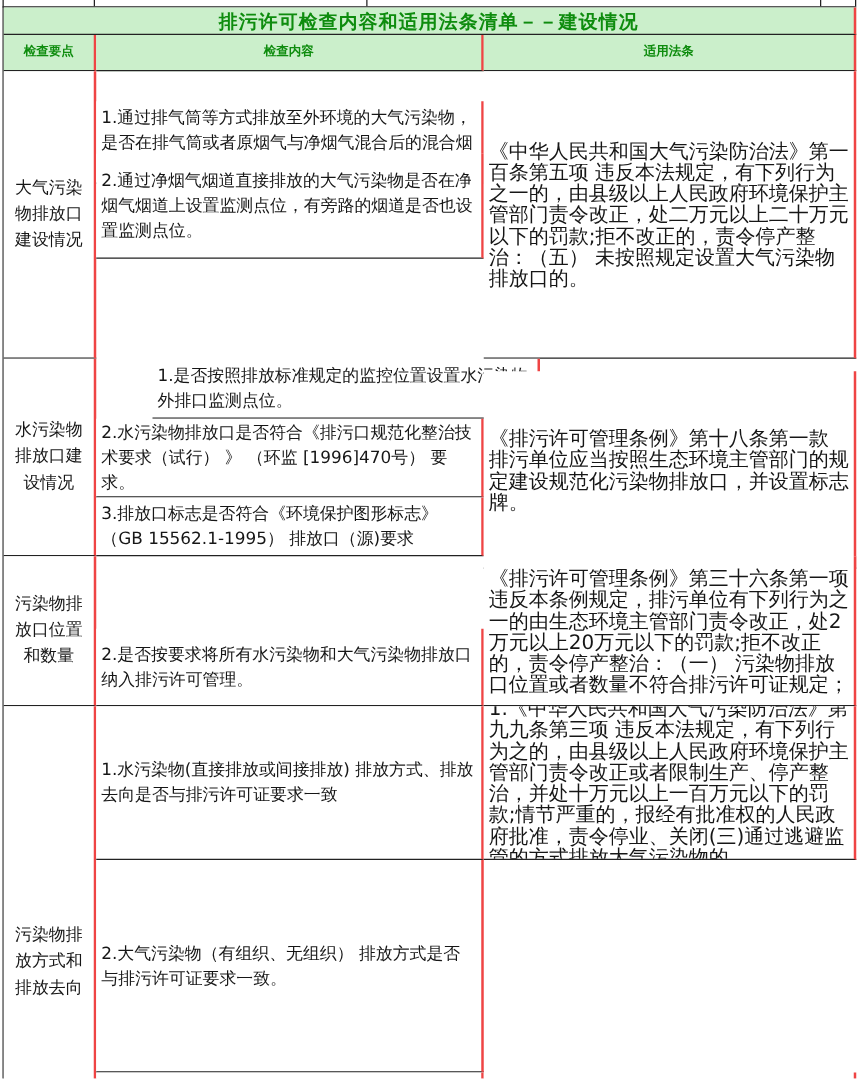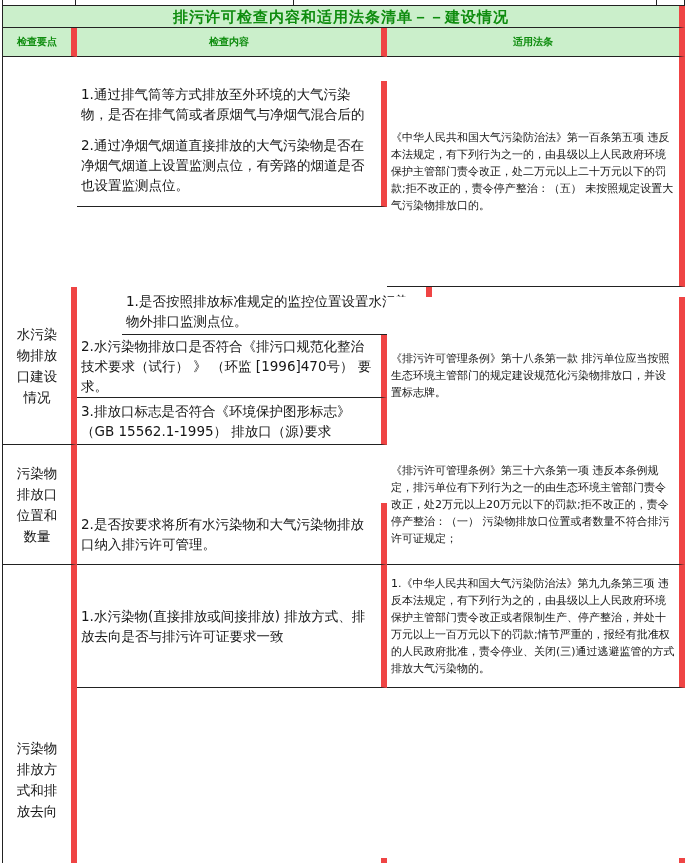--- a/index.html
+++ b/index.html
@@ -1,30 +1,30 @@
 <!DOCTYPE html>
 <html><head>
 <meta charset="utf-8">
 <style>
   html,body{margin:0;padding:0;background:#ffffff;}
   #page{position:relative;width:687px;height:863px;background:#ffffff;overflow:hidden;
         font-family:"DejaVu Sans",sans-serif;color:#161616;}
   .hline{position:absolute;background:#222;height:1px;}
   .vline{position:absolute;background:#222;width:1px;}
   .cell{position:absolute;box-sizing:border-box;background:#ffffff;
-        border-right:6px solid #ef4444;border-bottom:1px solid #222;
+        border-right:2px solid #ef4444;border-bottom:1px solid #222;
         display:flex;align-items:center;overflow:hidden;
         font-size:13.5px;line-height:20px;color:#161616;}
   .green{background:#cbefcb;color:#0e8c0e;font-weight:bold;justify-content:center;text-align:center;}
   .title{font-size:15px;letter-spacing:1px;}
   .hdr{font-size:10px;}
   .point{justify-content:center;text-align:center;line-height:21px;padding:0 9px;}
   .point-low{display:block;padding-top:173px;}
   .mid{padding:1px 4px 1px 4px;}
-  .law{line-height:17px;font-size:11px;padding:1px 3px 1px 4px;}
+  .law{line-height:17px;font-size:16px;padding:1px 3px 1px 4px;}
   .nobot{border-bottom:none;}
   
   .c-title{left:3px;top:6px;width:682px;height:22px;}
   .c-h1{left:3px;top:28px;width:74px;height:29px;}
   .c-h2{left:77px;top:28px;width:310px;height:29px;}
   .c-h3{left:387px;top:28px;width:298px;height:29px;}
   .c-l1{left:3px;top:57px;width:74px;height:230px;}
   .c-m1a{left:77px;top:57px;width:310px;height:66px;margin-top:24px;}
   .c-m1b{left:77px;top:123px;width:310px;height:84px;}
   .c-m1c{left:77px;top:207px;width:310px;height:80px;}
@@ -59,33 +59,35 @@
 
   <div class="hline" style="left:2px;top:5px;width:683px;"></div>
   <div class="vline" style="left:2px;top:5px;height:858px;"></div>
 
   <div class="cell green title c-title">排污许可检查内容和适用法条清单－－建设情况</div>
 
   <div class="cell green hdr c-h1">检查要点</div>
   <div class="cell green hdr c-h2">检查内容</div>
   <div class="cell green hdr c-h3">适用法条</div>
 
+  <div class="cell point c-l1">大气污染物排放口建设情况</div>
   <div class="cell mid c-m1a">1.通过排气筒等方式排放至外环境的大气污染物，是否在排气筒或者原烟气与净烟气混合后的混合烟道上设置大气污染物外排口监测点位。</div>
   <div class="cell mid c-m1b">2.通过净烟气烟道直接排放的大气污染物是否在净烟气烟道上设置监测点位，有旁路的烟道是否也设置监测点位。</div>
   <div class="cell law c-r1">《中华人民共和国大气污染防治法》第一百条第五项  违反本法规定，有下列行为之一的，由县级以上人民政府环境保护主管部门责令改正，处二万元以上二十万元以下的罚款;拒不改正的，责令停产整治：（五） 未按照规定设置大气污染物排放口的。</div>
 
   <div class="cell point c-l2">水污染物排放口建设情况</div>
   <div class="cell mid c-m2a">1.是否按照排放标准规定的监控位置设置水污染物外排口监测点位。</div>
   <div class="cell mid c-m2b">2.水污染物排放口是否符合《排污口规范化整治技术要求（试行） 》 （环监 [1996]470号） 要求。</div>
   <div class="cell mid c-m2c">3.排放口标志是否符合《环境保护图形标志》（GB 15562.1-1995） 排放口（源)要求</div>
   <div class="cell law c-r2">《排污许可管理条例》第十八条第一款  排污单位应当按照生态环境主管部门的规定建设规范化污染物排放口，并设置标志牌。</div>
 
   <div class="cell point c-l3">污染物排放口位置和数量</div>
   <div class="cell mid c-m3b">2.是否按要求将所有水污染物和大气污染物排放口纳入排污许可管理。</div>
   <div class="cell law c-r3">《排污许可管理条例》第三十六条第一项  违反本条例规定，排污单位有下列行为之一的由生态环境主管部门责令改正，处2万元以上20万元以下的罚款;拒不改正的，责令停产整治：（一） 污染物排放口位置或者数量不符合排污许可证规定；</div>
 
   <div class="cell point point-low nobot c-l4">污染物排放方式和排放去向</div>
   <div class="cell mid c-m4a">1.水污染物(直接排放或间接排放) 排放方式、排放去向是否与排污许可证要求一致</div>
+  <div class="cell mid c-m4b">2.大气污染物（有组织、无组织） 排放方式是否与排污许可证要求一致。</div>
   <div class="cell mid nobot c-m4c"></div>
   <div class="cell law c-r4a">1.《中华人民共和国大气污染防治法》第九九条第三项  违反本法规定，有下列行为之的，由县级以上人民政府环境保护主管部门责令改正或者限制生产、停产整治，并处十万元以上一百万元以下的罚款;情节严重的，报经有批准权的人民政府批准，责令停业、关闭(三)通过逃避监管的方式排放大气污染物的。</div>
   <div class="cell law nobot c-r4c"></div>
 
 </div>
 
 </body></html>

